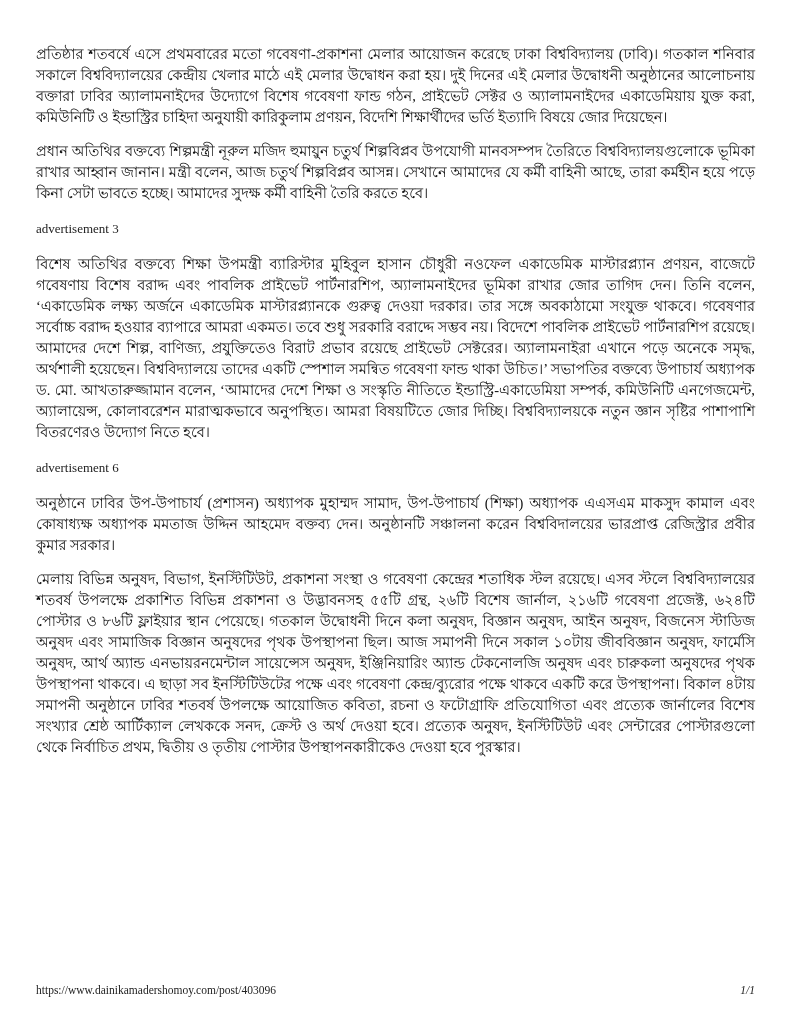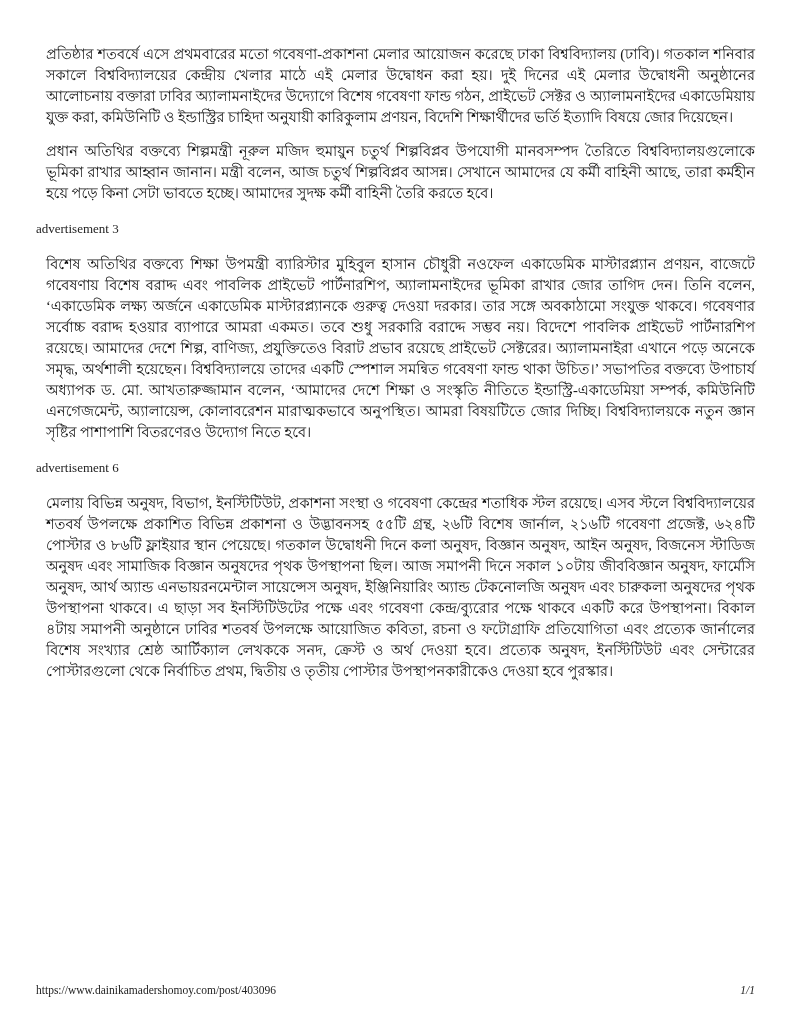--- a/index.html
+++ b/index.html
@@ -40,21 +40,21 @@
     text-align: center;
     white-space: nowrap;
   }
   .article {
     position: absolute;
     top: 44px;
     left: 36px;
     right: 36px;
   }
   .article p.body-para {
-    margin: 0 0 13px 10px;
+    margin: 0 0 13px 0;
     font-size: 14.5px;
     line-height: 21px;
     text-align: justify;
     color: #111111;
   }
   .article .ad-line {
     margin: 17px 0 17px 0;
     font-size: 13px;
     text-align: left;
     color: #222222;
@@ -87,20 +87,21 @@
 
 <div class="page">
 
 
   <div class="article">
     <p class="body-para">প্রতিষ্ঠার শতবর্ষে এসে প্রথমবারের মতো গবেষণা-প্রকাশনা মেলার আয়োজন করেছে ঢাকা বিশ্ববিদ্যালয় (ঢাবি)। গতকাল শনিবার সকালে বিশ্ববিদ্যালয়ের কেন্দ্রীয় খেলার মাঠে এই মেলার উদ্বোধন করা হয়। দুই দিনের এই মেলার উদ্বোধনী অনুষ্ঠানের আলোচনায় বক্তারা ঢাবির অ্যালামনাইদের উদ্যোগে বিশেষ গবেষণা ফান্ড গঠন, প্রাইভেট সেক্টর ও অ্যালামনাইদের একাডেমিয়ায় যুক্ত করা, কমিউনিটি ও ইন্ডাস্ট্রির চাহিদা অনুযায়ী কারিকুলাম প্রণয়ন, বিদেশি শিক্ষার্থীদের ভর্তি ইত্যাদি বিষয়ে জোর দিয়েছেন।</p>
     <p class="body-para">প্রধান অতিথির বক্তব্যে শিল্পমন্ত্রী নূরুল মজিদ হুমায়ুন চতুর্থ শিল্পবিপ্লব উপযোগী মানবসম্পদ তৈরিতে বিশ্ববিদ্যালয়গুলোকে ভূমিকা রাখার আহ্বান জানান। মন্ত্রী বলেন, আজ চতুর্থ শিল্পবিপ্লব আসন্ন। সেখানে আমাদের যে কর্মী বাহিনী আছে, তারা কর্মহীন হয়ে পড়ে কিনা সেটা ভাবতে হচ্ছে। আমাদের সুদক্ষ কর্মী বাহিনী তৈরি করতে হবে।</p>
     <div class="ad-line">advertisement 3</div>
     <p class="body-para">বিশেষ অতিথির বক্তব্যে শিক্ষা উপমন্ত্রী ব্যারিস্টার মুহিবুল হাসান চৌধুরী নওফেল একাডেমিক মাস্টারপ্ল্যান প্রণয়ন, বাজেটে গবেষণায় বিশেষ বরাদ্দ এবং পাবলিক প্রাইভেট পার্টনারশিপ, অ্যালামনাইদের ভূমিকা রাখার জোর তাগিদ দেন। তিনি বলেন, ‘একাডেমিক লক্ষ্য অর্জনে একাডেমিক মাস্টারপ্ল্যানকে গুরুত্ব দেওয়া দরকার। তার সঙ্গে অবকাঠামো সংযুক্ত থাকবে। গবেষণার সর্বোচ্চ বরাদ্দ হওয়ার ব্যাপারে আমরা একমত। তবে শুধু সরকারি বরাদ্দে সম্ভব নয়। বিদেশে পাবলিক প্রাইভেট পার্টনারশিপ রয়েছে। আমাদের দেশে শিল্প, বাণিজ্য, প্রযুক্তিতেও বিরাট প্রভাব রয়েছে প্রাইভেট সেক্টরের। অ্যালামনাইরা এখানে পড়ে অনেকে সমৃদ্ধ, অর্থশালী হয়েছেন। বিশ্ববিদ্যালয়ে তাদের একটি স্পেশাল সমন্বিত গবেষণা ফান্ড থাকা উচিত।’ সভাপতির বক্তব্যে উপাচার্য অধ্যাপক ড. মো. আখতারুজ্জামান বলেন, ‘আমাদের দেশে শিক্ষা ও সংস্কৃতি নীতিতে ইন্ডাস্ট্রি-একাডেমিয়া সম্পর্ক, কমিউনিটি এনগেজমেন্ট, অ্যালায়েন্স, কোলাবরেশন মারাত্মকভাবে অনুপস্থিত। আমরা বিষয়টিতে জোর দিচ্ছি। বিশ্ববিদ্যালয়কে নতুন জ্ঞান সৃষ্টির পাশাপাশি বিতরণেরও উদ্যোগ নিতে হবে।</p>
     <div class="ad-line">advertisement 6</div>
+    <p class="body-para">অনুষ্ঠানে ঢাবির উপ-উপাচার্য (প্রশাসন) অধ্যাপক মুহাম্মদ সামাদ, উপ-উপাচার্য (শিক্ষা) অধ্যাপক এএসএম মাকসুদ কামাল এবং কোষাধ্যক্ষ অধ্যাপক মমতাজ উদ্দিন আহমেদ বক্তব্য দেন। অনুষ্ঠানটি সঞ্চালনা করেন বিশ্ববিদালয়ের ভারপ্রাপ্ত রেজিস্ট্রার প্রবীর কুমার সরকার।</p>
     <p class="body-para">মেলায় বিভিন্ন অনুষদ, বিভাগ, ইনস্টিটিউট, প্রকাশনা সংস্থা ও গবেষণা কেন্দ্রের শতাধিক স্টল রয়েছে। এসব স্টলে বিশ্ববিদ্যালয়ের শতবর্ষ উপলক্ষে প্রকাশিত বিভিন্ন প্রকাশনা ও উদ্ভাবনসহ ৫৫টি গ্রন্থ, ২৬টি বিশেষ জার্নাল, ২১৬টি গবেষণা প্রজেক্ট, ৬২৪টি পোস্টার ও ৮৬টি ফ্লাইয়ার স্থান পেয়েছে। গতকাল উদ্বোধনী দিনে কলা অনুষদ, বিজ্ঞান অনুষদ, আইন অনুষদ, বিজনেস স্টাডিজ অনুষদ এবং সামাজিক বিজ্ঞান অনুষদের পৃথক উপস্থাপনা ছিল। আজ সমাপনী দিনে সকাল ১০টায় জীববিজ্ঞান অনুষদ, ফার্মেসি অনুষদ, আর্থ অ্যান্ড এনভায়রনমেন্টাল সায়েন্সেস অনুষদ, ইঞ্জিনিয়ারিং অ্যান্ড টেকনোলজি অনুষদ এবং চারুকলা অনুষদের পৃথক উপস্থাপনা থাকবে। এ ছাড়া সব ইনস্টিটিউটের পক্ষে এবং গবেষণা কেন্দ্র/ব্যুরোর পক্ষে থাকবে একটি করে উপস্থাপনা। বিকাল ৪টায় সমাপনী অনুষ্ঠানে ঢাবির শতবর্ষ উপলক্ষে আয়োজিত কবিতা, রচনা ও ফটোগ্রাফি প্রতিযোগিতা এবং প্রত্যেক জার্নালের বিশেষ সংখ্যার শ্রেষ্ঠ আর্টিক্যাল লেখককে সনদ, ক্রেস্ট ও অর্থ দেওয়া হবে। প্রত্যেক অনুষদ, ইনস্টিটিউট এবং সেন্টারের পোস্টারগুলো থেকে নির্বাচিত প্রথম, দ্বিতীয় ও তৃতীয় পোস্টার উপস্থাপনকারীকেও দেওয়া হবে পুরস্কার।</p>
   </div>
 
   <div class="print-footer">
     <span class="url">https://www.dainikamadershomoy.com/post/403096</span>
     <span class="page-number">1/1</span>
   </div>
 
 </div>
 

